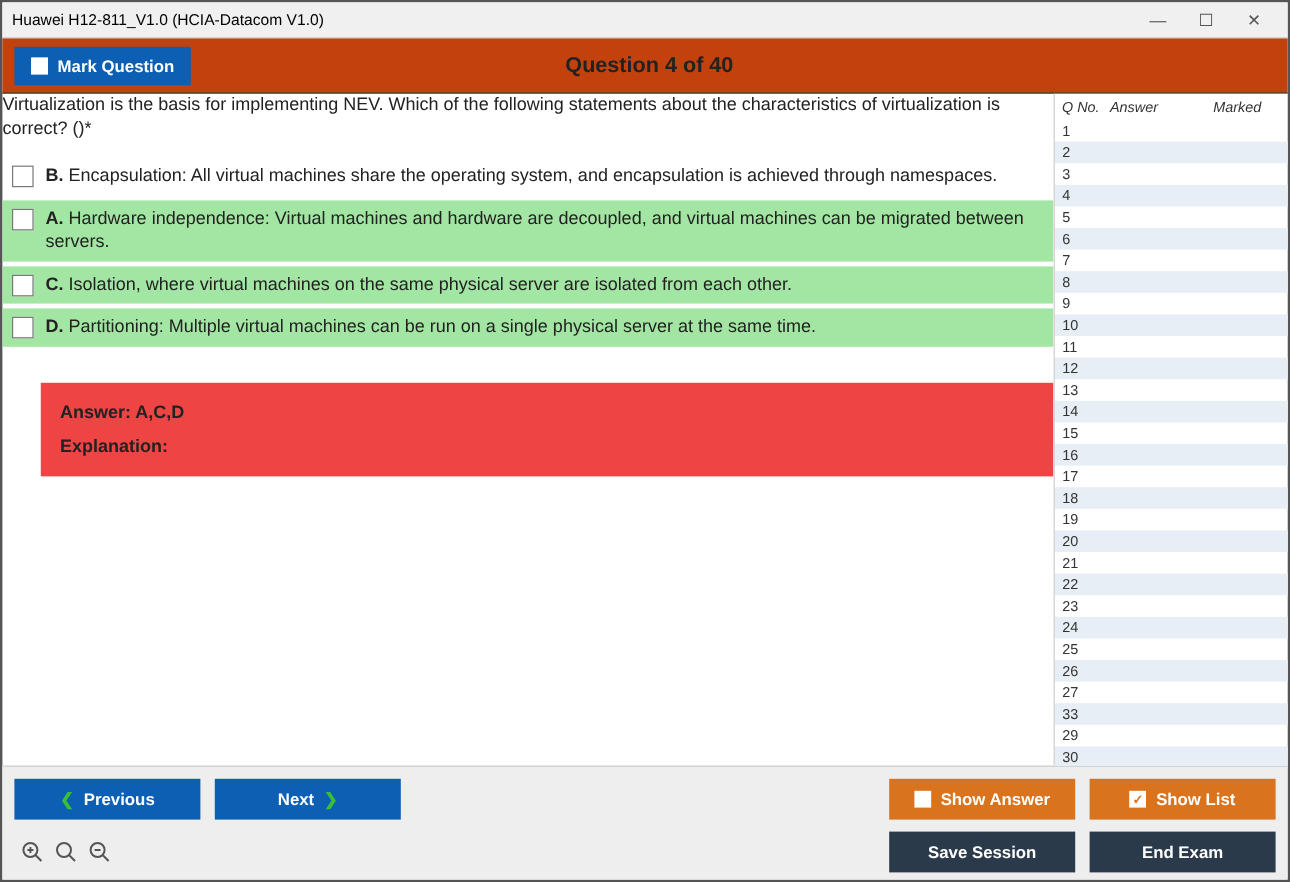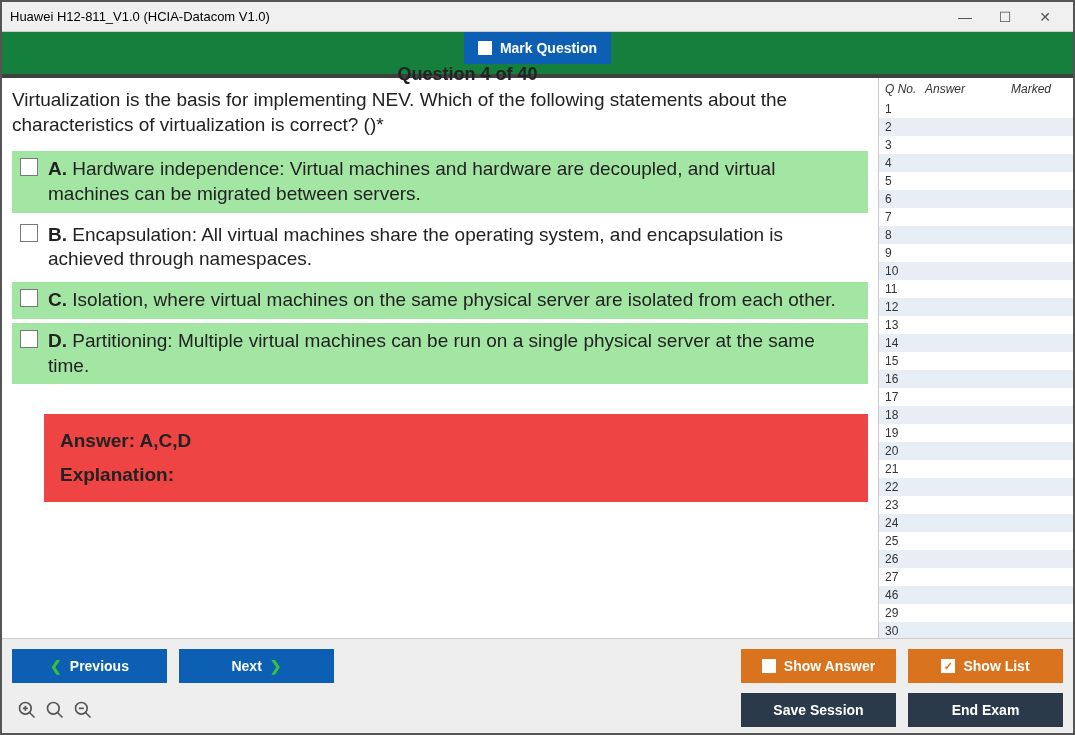--- a/index.html
+++ b/index.html
@@ -1,26 +1,26 @@
 <!DOCTYPE html>
 <html><head>
 <meta charset="utf-8">
 <style>
 * { box-sizing: border-box; margin: 0; padding: 0; font-family: Arial, sans-serif; }
 body { background: #fff; width: 1075px; height: 735px; overflow: hidden; }
 .window { width: 1075px; height: 735px; border: 2px solid #555; position: relative; display: flex; flex-direction: column; }
 .titlebar { height: 30px; background: #f0f0f0; display: flex; align-items: center; padding: 0 8px; font-size: 13px; border-bottom: 1px solid #ccc; }
 .title-text { flex: 1; color: #000000; }
 .win-btn { width: 40px; height: 24px; display: flex; align-items: center; justify-content: center; font-size: 14px; color: #555; cursor: pointer; }
-.headerbar { height: 46px; background: #15803d; display: flex; align-items: center; padding: 0 10px; border-bottom: 4px solid #404040; flex-direction: column; }
+.headerbar { height: 46px; background: #c2410c; display: flex; align-items: center; padding: 0 10px; border-bottom: 1px solid #404040; }
 .mark-btn { background: #0c5fb3; color: #fff; padding: 8px 14px; font-size: 14px; font-weight: bold; display: flex; align-items: center; gap: 8px; cursor: pointer; }
 .mark-btn .chk { width: 14px; height: 14px; border: 2px solid #fff; background: #fff; display: inline-block; }
 .q-title { flex: 1; text-align: center; font-size: 18px; font-weight: bold; color: #222; margin-right: 140px; }
 .main { flex: 1; display: flex; overflow: hidden; }
-.content { flex: 1; padding: 10px; overflow-y: auto; font-size: 19px; color: #222; }
+.content { flex: 1; overflow-y: auto; font-size: 15px; color: #222; }
 .qtext { margin-bottom: 14px; line-height: 1.3; }
 .option { display: flex; align-items: flex-start; padding: 6px 8px; margin-bottom: 4px; gap: 10px; }
 .option.correct { background: #a3e6a3; }
 .option .ck { width: 18px; height: 18px; border: 1px solid #777; background: #fff; flex-shrink: 0; margin-top: 1px; }
 .option .txt { line-height: 1.3; }
 .answerbox { background: #ef4444; padding: 16px; margin-top: 30px; margin-left: 32px; }
 .answerbox .ans { font-weight: bold; margin-bottom: 12px; }
 .answerbox .exp { font-weight: bold; }
 .sidebar { width: 195px; border-left: 1px solid #ccc; display: flex; flex-direction: column; background: #fff; font-size: 12px; }
 .sidehead { display: flex; padding: 4px 6px; font-size: 12px; color: #333; font-style: italic; }
@@ -59,27 +59,27 @@
       <span class="chk"></span>
       <span>Mark Question</span>
     </div>
     <div class="q-title">Question 4 of 40</div>
   </div>
 
   <div class="main">
     <div class="content">
       <div class="qtext">Virtualization is the basis for implementing NEV. Which of the following statements about the characteristics of virtualization is correct? ()*</div>
 
+      <div class="option">
+        <div class="ck"></div>
+        <div class="txt"><b>B.</b> <span>Encapsulation: All virtual machines share the operating system, and encapsulation is achieved through namespaces.</span></div>
+      </div>
       <div class="option correct">
         <div class="ck"></div>
         <div class="txt"><b>A.</b> <span>Hardware independence: Virtual machines and hardware are decoupled, and virtual machines can be migrated between servers.</span></div>
-      </div>
-      <div class="option">
-        <div class="ck"></div>
-        <div class="txt"><b>B.</b> <span>Encapsulation: All virtual machines share the operating system, and encapsulation is achieved through namespaces.</span></div>
       </div>
       <div class="option correct">
         <div class="ck"></div>
         <div class="txt"><b>C.</b> <span>Isolation, where virtual machines on the same physical server are isolated from each other.</span></div>
       </div>
       <div class="option correct">
         <div class="ck"></div>
         <div class="txt"><b>D.</b> <span>Partitioning: Multiple virtual machines can be run on a single physical server at the same time.</span></div>
       </div>
 
@@ -171,21 +171,21 @@
           <div class="qrow">
             <span class="n">25</span>
           </div>
           <div class="qrow even">
             <span class="n">26</span>
           </div>
           <div class="qrow">
             <span class="n">27</span>
           </div>
           <div class="qrow even">
-            <span class="n">46</span>
+            <span class="n">33</span>
           </div>
           <div class="qrow">
             <span class="n">29</span>
           </div>
           <div class="qrow even">
             <span class="n">30</span>
           </div>
         </div>
     </div>
   </div>

